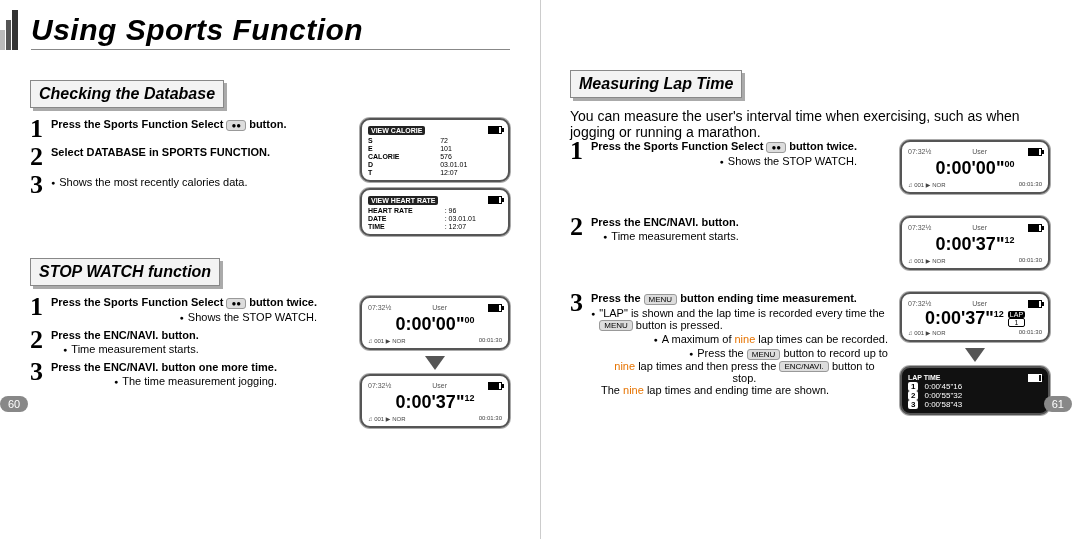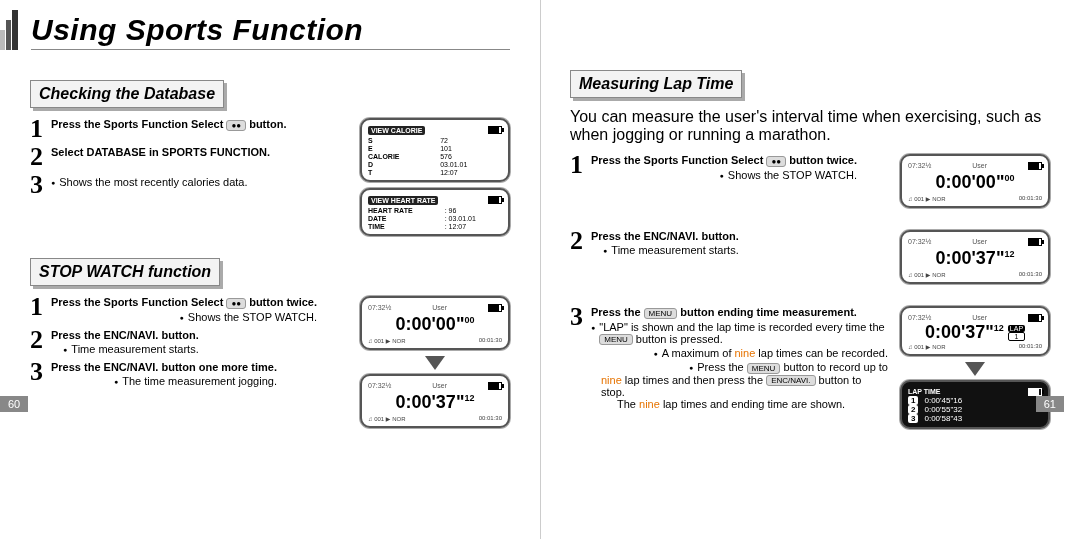--- a/index.html
+++ b/index.html
@@ -116,24 +116,25 @@
   .battery::after{content:"";position:absolute;right:-3px;top:1px;width:2px;height:4px;background:#000;}
   .lap-badge { background:#000;color:#fff;font-size:7px;padding:0 2px;border-radius:2px;}
 
   .page-num {
     position:absolute;
     bottom:8px;
     background:#888;
     color:#fff;
     font-size:11px;
     padding:2px 8px;
+    border-radius:8px;
   }
   .page .page-num.left  { left:0; }
-  .page .page-num.right { right:16px; }
-  .intro-text { font-size:16px; margin-bottom:10px; }
+  .page .page-num.right { right:8px; }
+  .intro-text { font-size:14px; }
   .grid-kv { display:grid; grid-template-columns:auto auto; column-gap:6px; row-gap:1px; font-size:7px;}
   .grid-kv span.k{font-weight:bold;}
 </style>
 </head>
 <body>
 
 <div class="page">
   <div class="heading">
     <div class="heading-bars">
       <div class="heading-bar hb1"></div>
@@ -355,27 +356,27 @@
             <span>lap times can be recorded.</span>
           </span>
             </div>
           <div class="bullet">
               <span>
             <span>Press the</span>
             <span class="btn-chip">MENU</span>
             <span>button to record up to</span>
           </span>
             </div>
-          <div style="margin-left:10px;">
+          <div style="margin-left:10px;text-align:center;">
             <span class="orange">nine</span>
             <span>lap times and then press the</span>
             <span class="btn-chip">ENC/NAVI.</span>
             <span>button to stop.</span>
           </div>
-          <div style="margin-left:26px;">
+          <div style="margin-left:10px;">
             <span>The</span>
             <span class="orange">nine</span>
             <span>lap times and ending time are shown.</span>
           </div>
         </div>
       </div>
     </div>
     <div class="screens">
       <div class="screen">
         <div class="bar">

